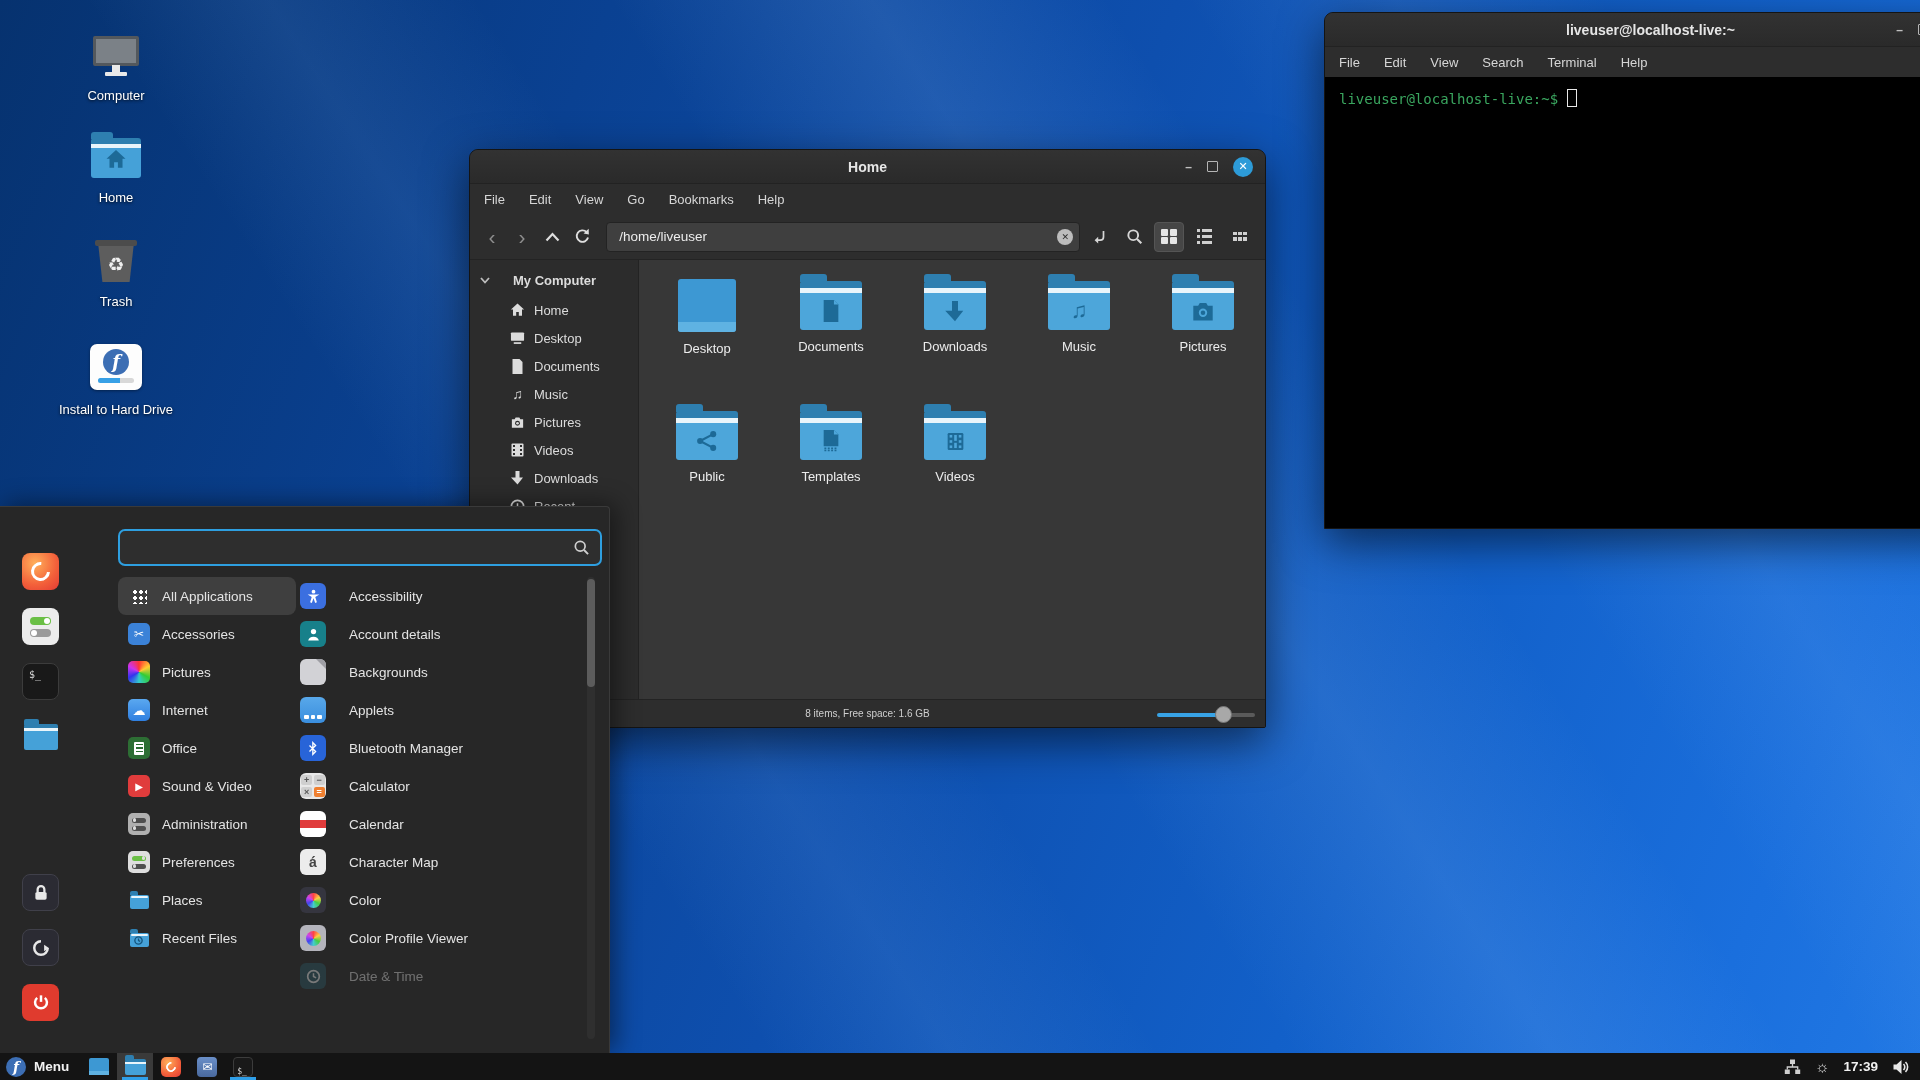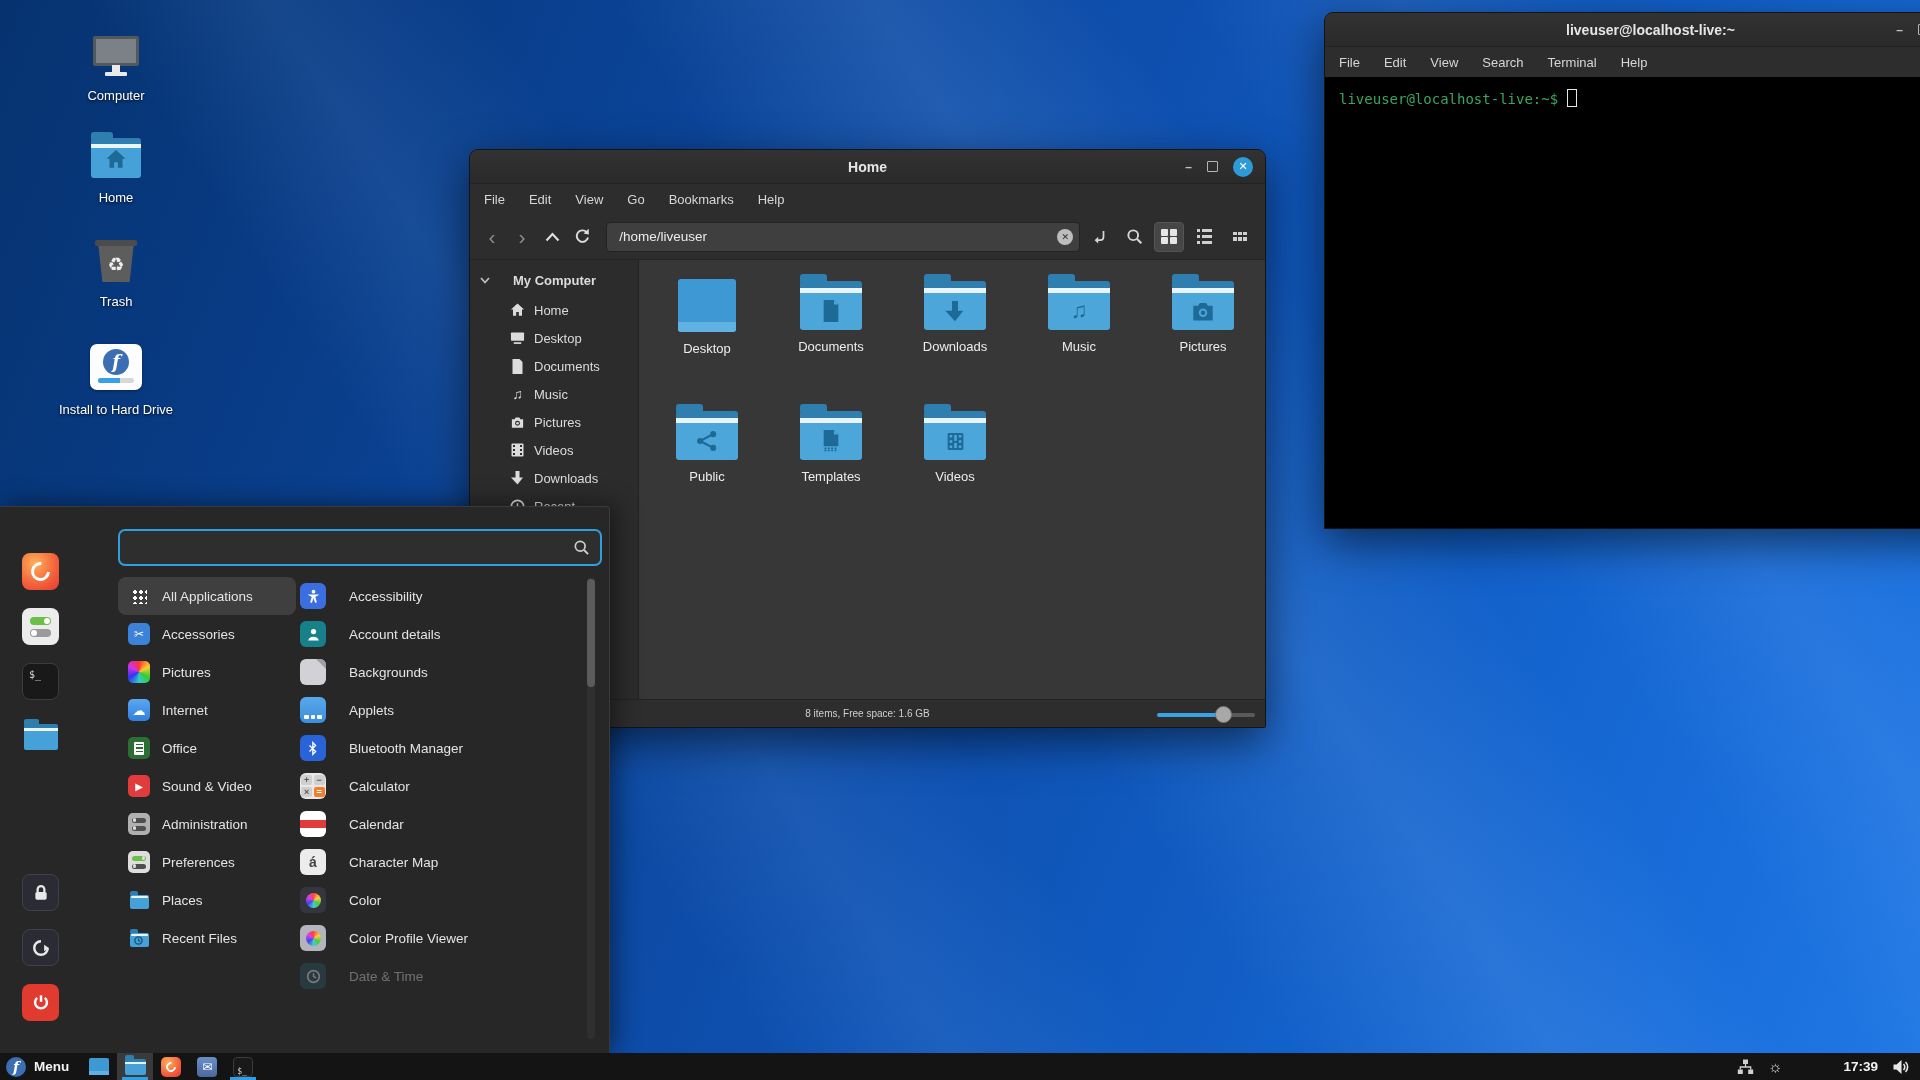--- a/index.html
+++ b/index.html
@@ -182,21 +182,21 @@
   .tb-desk{width:20px;height:17px;background:#3d98d3;border-radius:2px;position:relative;}
   .tb-desk::after{content:"";position:absolute;bottom:0;left:0;right:0;height:4px;background:#5fb2e2;}
   .tb-folder{position:relative;width:21px;height:16px;background:linear-gradient(180deg,#2e7fb0 0 3px,#e9f5fb 3px 5px,#45a1d8 5px);border-radius:2px;}
   .tb-folder::before{content:"";position:absolute;top:-4px;left:0;width:9px;height:5px;background:#2e7fb0;border-radius:2px 2px 0 0;}
   .tb-ff{width:20px;height:20px;border-radius:5px;background:radial-gradient(circle at 35% 28%,#ffb05a,#f3603a 60%,#e33b34);display:flex;align-items:center;justify-content:center;}
   .tb-ff i{width:10px;height:10px;border-radius:50%;border:2.5px solid #fff;border-top-color:transparent;transform:rotate(50deg);}
   .tb-mail{width:20px;height:20px;border-radius:4px;background:linear-gradient(#6a8fc8,#49699e);display:flex;align-items:center;justify-content:center;color:#fff;font-size:12px;}
   .tb-term{width:20px;height:20px;border-radius:4px;background:#191919;border:1px solid #3c3c3c;padding:2px 0 0 3px;}
   .tb-term span{font-family:"DejaVu Sans Mono",monospace;font-size:8px;color:#d8d8d8;}
   .tray{margin-left:auto;display:flex;align-items:center;gap:14px;padding-right:10px;height:100%;}
-  .tray .clock{color:#f2f2f2;font-size:13.5px;font-weight:bold;margin-left:47px;}
+  .tray .clock{color:#f2f2f2;font-size:13.5px;font-weight:bold;}
   .tray .sun{color:#d8d8d8;font-size:16px;line-height:1;}
 </style>
 </head>
 <body>
 
 <div id="screen">
 
   <div class="desk-item" style="top:36px;">
     <div class="ico-computer">
         <div class="scr"></div>

